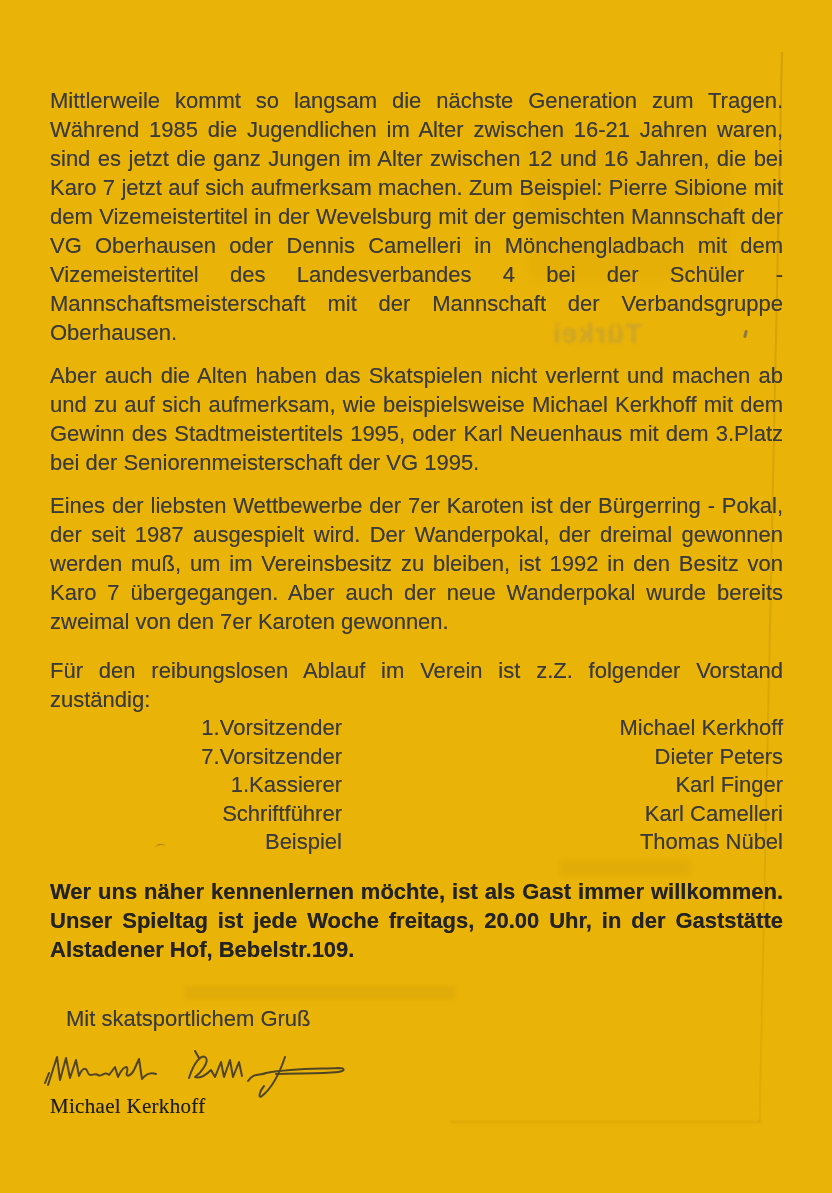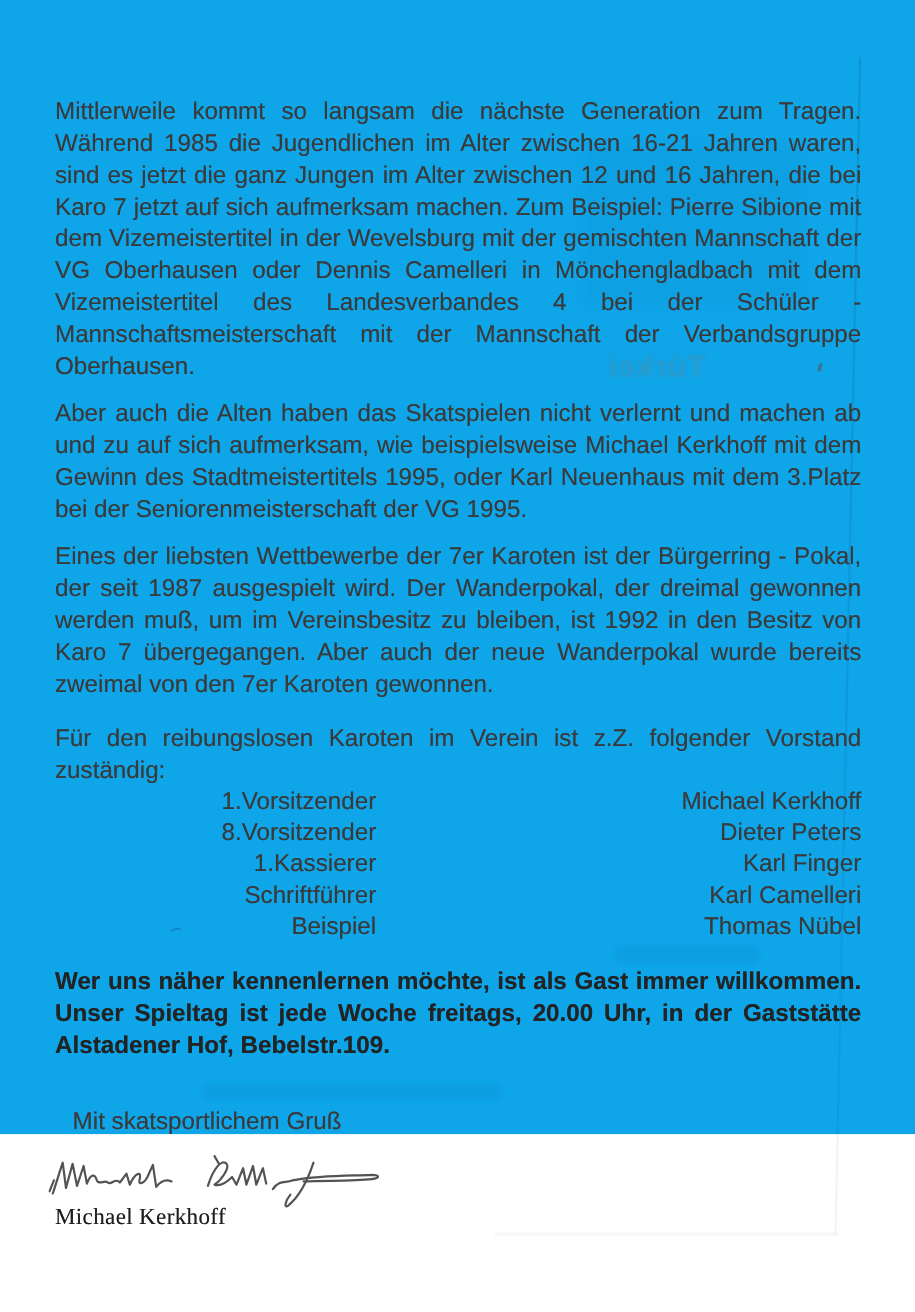--- a/index.html
+++ b/index.html
@@ -4,22 +4,22 @@
 <style>
   html, body { margin: 0; padding: 0; }
   body {
     width: 832px; height: 1193px;
     background: #ffffff;
     overflow: hidden;
     font-family: "Liberation Sans", "DejaVu Sans", sans-serif;
   }
   .page {
     position: relative;
-    width: 832px; height: 1031px;
-    background: #0ea5e9;
+    width: 832px; height: 1193px;
+    background: #eab308;
   }
   .doc {
     position: absolute;
     left: 50px; top: 86px;
     width: 733px;
     color: #3a3a3a;
     font-size: 22px;
     line-height: 29px;
     text-shadow: 0 0 0.5px rgba(60,60,60,0.55);
   }
@@ -108,29 +108,29 @@
   <div class="artifact squiggle"></div>
 
   <main class="doc">
 
     <p class="para">Mittlerweile kommt so langsam die nächste Generation zum Tragen. Während 1985 die Jugendlichen im Alter zwischen 16-21 Jahren waren, sind es jetzt die ganz Jungen im Alter zwischen 12 und 16 Jahren, die bei Karo 7 jetzt auf sich aufmerksam machen. Zum Beispiel: Pierre Sibione mit dem Vizemeistertitel in der Wevelsburg mit der gemischten Mannschaft der VG Oberhausen oder Dennis Camelleri in Mönchengladbach mit dem Vizemeistertitel des Landesverbandes 4 bei der Schüler - Mannschaftsmeisterschaft mit der Mannschaft der Verbandsgruppe Oberhausen.</p>
 
     <p class="para">Aber auch die Alten haben das Skatspielen nicht verlernt und machen ab und zu auf sich aufmerksam, wie beispielsweise Michael Kerkhoff mit dem Gewinn des Stadtmeistertitels 1995, oder Karl Neuenhaus mit dem 3.Platz bei der Seniorenmeisterschaft der VG 1995.</p>
 
     <p class="para gap-lg">Eines der liebsten Wettbewerbe der 7er Karoten ist der Bürgerring - Pokal, der seit 1987 ausgespielt wird. Der Wanderpokal, der dreimal gewonnen werden muß, um im Vereinsbesitz zu bleiben, ist 1992 in den Besitz von Karo 7 übergegangen. Aber auch der neue Wanderpokal wurde bereits zweimal von den 7er Karoten gewonnen.</p>
 
-    <p class="para no-gap">Für den reibungslosen Karoten im Verein ist z.Z. folgender Vorstand zuständig:</p>
+    <p class="para no-gap">Für den reibungslosen Ablauf im Verein ist z.Z. folgender Vorstand zuständig:</p>
 
     <div class="board">
       <div class="board-row">
         <span class="board-role">1.Vorsitzender</span>
         <span class="board-name">Michael Kerkhoff</span>
       </div>
       <div class="board-row">
-        <span class="board-role">8.Vorsitzender</span>
+        <span class="board-role">7.Vorsitzender</span>
         <span class="board-name">Dieter Peters</span>
       </div>
       <div class="board-row">
         <span class="board-role">1.Kassierer</span>
         <span class="board-name">Karl Finger</span>
       </div>
       <div class="board-row">
         <span class="board-role">Schriftführer</span>
         <span class="board-name">Karl Camelleri</span>
       </div>

